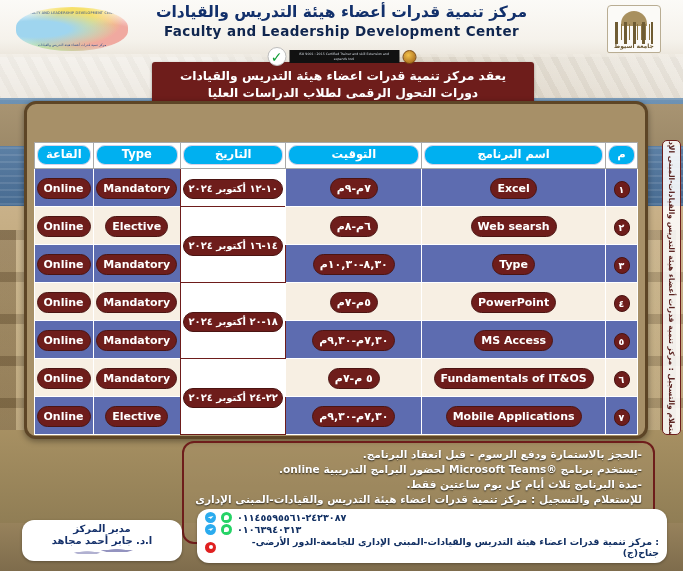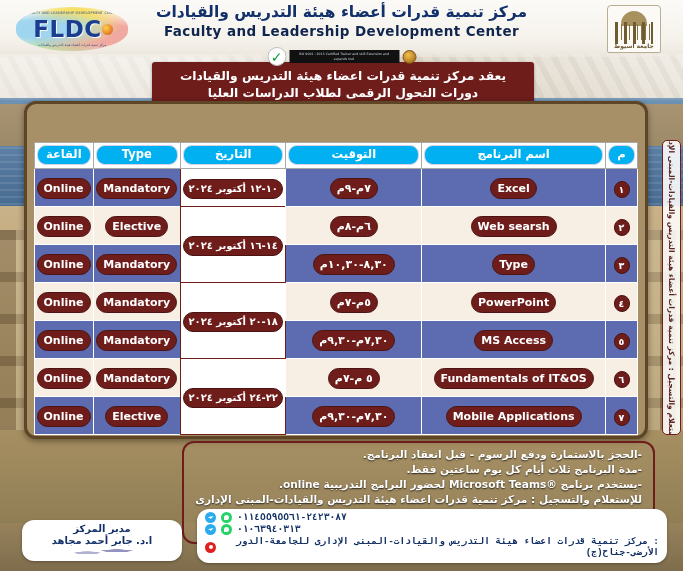--- a/index.html
+++ b/index.html
@@ -258,21 +258,21 @@
       radial-gradient(ellipse at 60% 55%, rgba(60,60,140,.55) 0 11%, rgba(0,0,0,0) 13%),
       radial-gradient(ellipse at 40% 70%, rgba(60,60,140,.40) 0 9%, rgba(0,0,0,0) 11%);
   }
 
   .footer-contact {
     position:absolute; right:16px; bottom:8px; width:470px; z-index:9;
     background:#ffffff; border-radius:12px; padding:3px 8px 4px;
     text-align:right; box-shadow:0 1px 3px rgba(0,0,0,.3);
   }
   .fc-row { display:flex; align-items:center; justify-content:flex-end; gap:5px; line-height:1.25; }
-  .fc-row .txt { font-size:9.6px; font-weight:700; color:#123063; direction:ltr;font-family:Liberation Mono, monospace; }
+  .fc-row .txt { font-size:9.6px; font-weight:700; color:#123063; direction:ltr; }
   .fc-row .txt.ar { direction:rtl; font-size:9.4px; }
   .ico { width:11px; height:11px; border-radius:50%; display:inline-block; flex:none; }
   .ico.wa { background:#25d366; position:relative; }
   .ico.wa::after{ content:""; position:absolute; left:3px; top:3px; width:5px; height:5px; border-radius:50% 50% 50% 0; background:#fff; }
   .ico.tg { background:#2aabee; position:relative; }
   .ico.tg::after{ content:""; position:absolute; left:2.5px; top:4px; width:6px; height:3px; background:#fff; clip-path:polygon(0 40%,100% 0,55% 100%,40% 62%); }
   .ico.pin { background:#e02020; position:relative; }
   .ico.pin::after{ content:""; position:absolute; left:3.5px; top:3.5px; width:4px; height:4px; border-radius:50%; background:#fff; }
 </style>
 </head>
@@ -282,23 +282,20 @@
   <div class="bg-sky"></div>
   <div class="bg-sea"></div>
   <div class="bg-building"></div>
   <div class="bg-ground"></div>
 </div>
 
 <div class="header-band">
 
   <div class="logo-fldc">
     <div class="ring-top">FACULTY AND LEADERSHIP DEVELOPMENT CENTER</div>
-    <div class="fldc-text">
-      <span>FLDC</span><span class="fldc-dot"></span>
-    </div>
     <div class="ring-bot">مركز تنمية قدرات أعضاء هيئة التدريس والقيادات</div>
   </div>
 
   <div class="header-titles">
     <div class="hdr-ar">مركز تنمية قدرات أعضاء هيئة التدريس والقيادات</div>
     <div class="hdr-en">Faculty and Leadership Development Center</div>
   </div>
 
   <div class="logo-univ">
     <div class="dome"></div>
@@ -409,22 +406,22 @@
           <td><span class="pill">٧,٣٠م-٩,٣٠م</span></td>
           <td><span class="pill ltr">Elective</span></td>
           <td><span class="pill ltr">Online</span></td>
         </tr>
       </tbody>
   </table>
 </div>
 
 <div class="notes">
   <div>-الحجز بالاستمارة ودفع الرسوم - قبل انعقاد البرنامج.</div>
+  <div>-يستخدم برنامج ®Microsoft Teams لحضور البرامج التدريبية online.</div>
   <div>-مدة البرنامج ثلاث أيام كل يوم ساعتين فقط.</div>
-  <div>-يستخدم برنامج ®Microsoft Teams لحضور البرامج التدريبية online.</div>
   <div>للإستعلام والتسجيل : مركز تنمية قدرات اعضاء هيئة التدريس والقيادات-المبنى الإدارى للجامعة-الدور</div>
   <div class="last">الأرضى-جناح(ج)</div>
 </div>
 
 <div class="side-strip">
   <span>للإستعلام والتسجيل : مركز تنمية قدرات أعضاء هيئة التدريس والقيادات-المبنى الإدارى</span>
 </div>
 
 <div class="footer-sign">
   <div class="role">مدير المركز</div>

